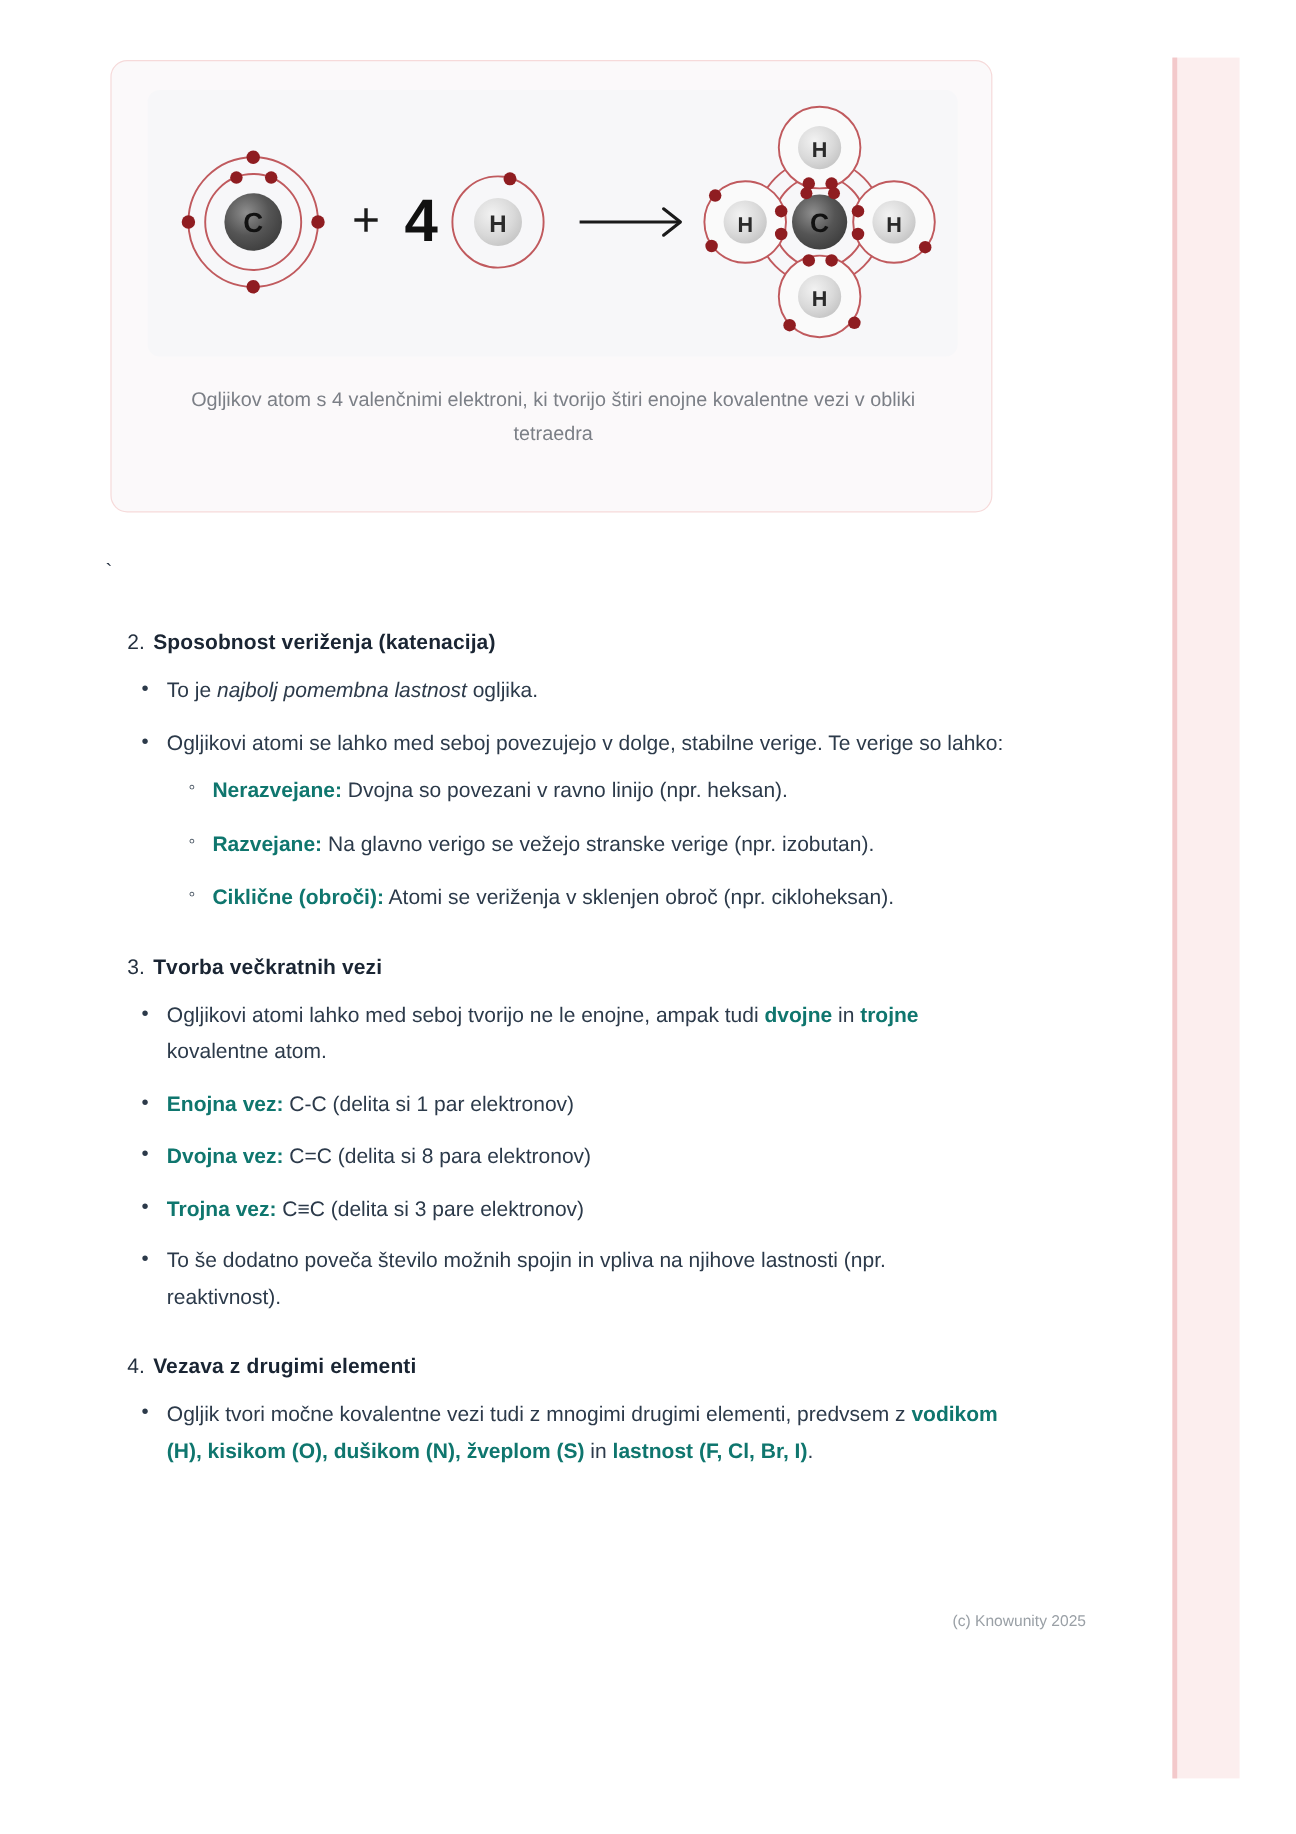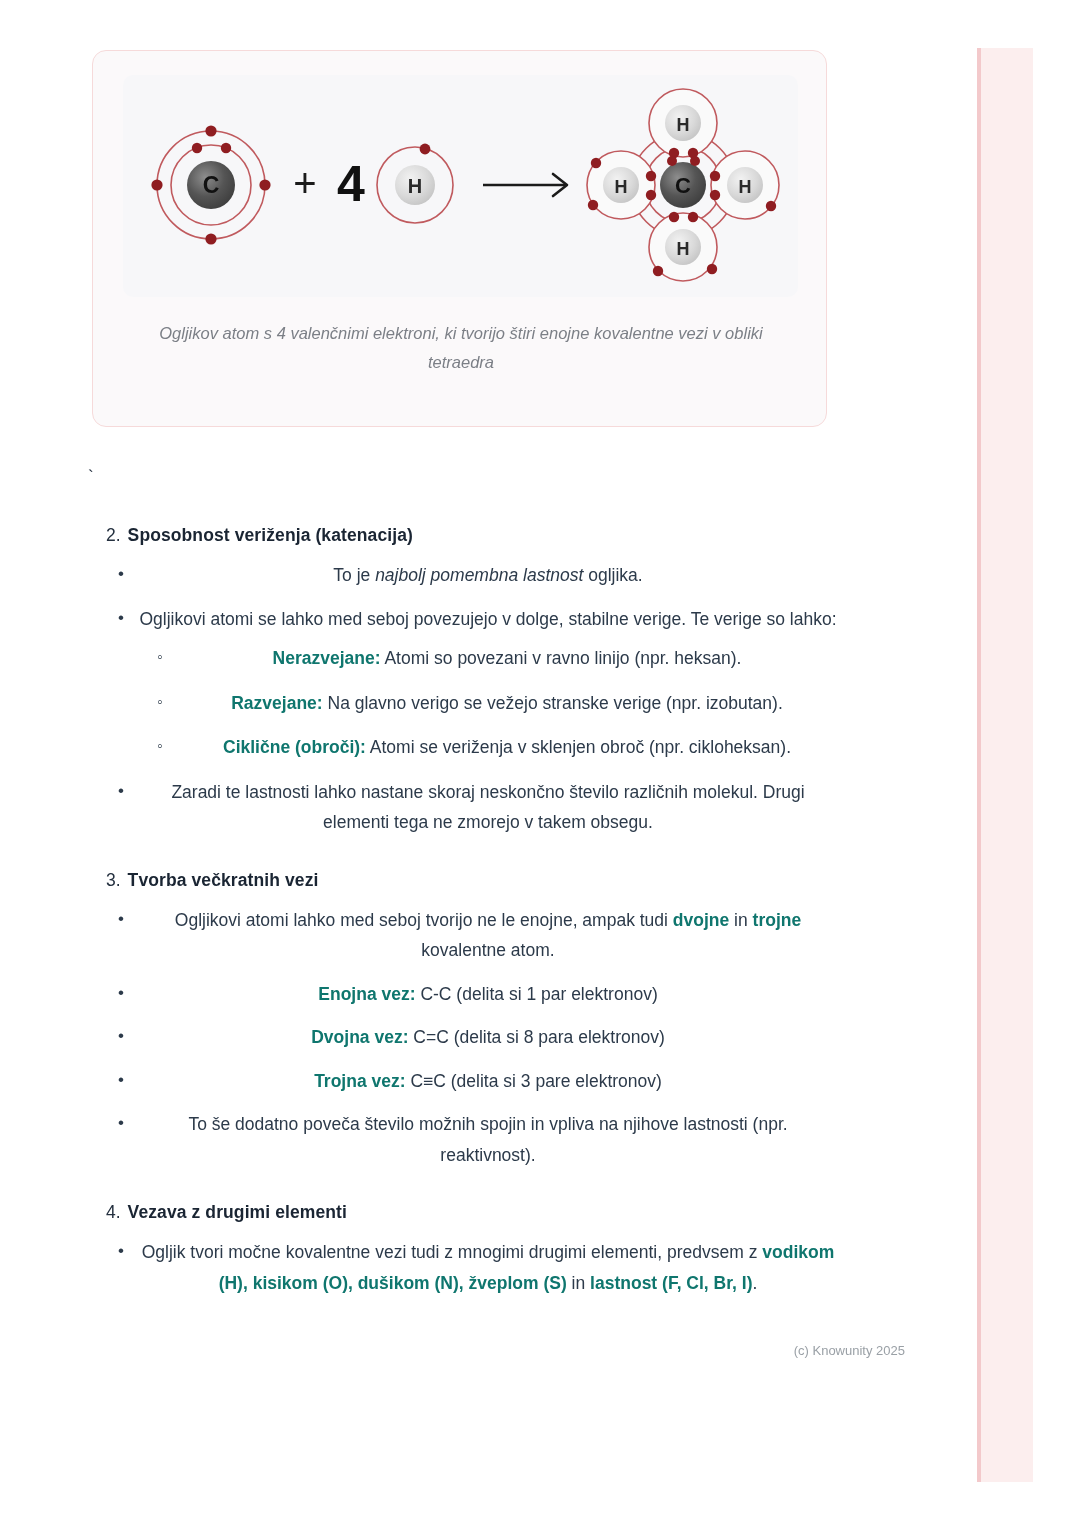--- a/index.html
+++ b/index.html
@@ -71,21 +71,20 @@
     top: 0;
     width: 675px;
     height: 222px;
   }
   .figure-caption {
     position: absolute;
     left: 38px;
     top: 268px;
     width: 660px;
     text-align: center;
-    font-style: italic;
     font-size: 16.5px;
     line-height: 29px;
     color: #7b7f86;
   }
 
   
   .stray-tick {
     position: absolute;
     left: 88px;
     top: 465px;
@@ -118,21 +117,20 @@
   .sec-title {
     font-weight: 700;
     color: #1a2533;
     letter-spacing: 0.1px;
   }
 
   ul.lvl1 {
     list-style: none;
     margin: 0 0 0 0;
     padding: 0 0 0 139px;
-    text-align: center;
   }
   ul.lvl1 > li {
     position: relative;
     font-size: 17.5px;
     line-height: 30.5px;
     color: #2c3a4a;
     margin-bottom: 13px;
     padding-right: 140px;
   }
   ul.lvl1 > li::before {
@@ -295,25 +293,24 @@
   <div class="stray-tick">`</div>
 
   <div class="content" id="content-root">
       <div class="sec-head">
         <span class="sec-num">2.</span>
         <span class="sec-title">Sposobnost veriženja (katenacija)</span>
       </div>
       <ul class="lvl1">
         <li><span>To je </span><span class="i">najbolj pomembna lastnost</span><span> ogljika.</span></li>
         <li><span>Ogljikovi atomi se lahko med seboj povezujejo v dolge, stabilne verige. Te verige so lahko:</span><ul class="lvl2">
-            <li><span class="b">Nerazvejane:</span><span> Atomi so povezani v ravno linijo (npr. heksan).</span></li>
+            <li><span class="b">Nerazvejane:</span><span> Dvojna so povezani v ravno linijo (npr. heksan).</span></li>
             <li><span class="b">Razvejane:</span><span> Na glavno verigo se vežejo stranske verige (npr. izobutan).</span></li>
             <li><span class="b">Ciklične (obroči):</span><span> Atomi se veriženja v sklenjen obroč (npr. cikloheksan).</span></li>
           </ul></li>
-        <li><span>Zaradi te lastnosti lahko nastane skoraj neskončno število različnih molekul. Drugi elementi tega ne zmorejo v takem obsegu.</span></li>
       </ul>
       <div class="gap-after-list"></div>
       <div class="sec-head">
         <span class="sec-num">3.</span>
         <span class="sec-title">Tvorba večkratnih vezi</span>
       </div>
       <ul class="lvl1">
         <li><span>Ogljikovi atomi lahko med seboj tvorijo ne le enojne, ampak tudi </span><span class="b">dvojne</span><span> in </span><span class="b">trojne</span><span> kovalentne atom.</span></li>
         <li><span class="b">Enojna vez:</span><span> C-C (delita si 1 par elektronov)</span></li>
         <li><span class="b">Dvojna vez:</span><span> C=C (delita si 8 para elektronov)</span></li>

